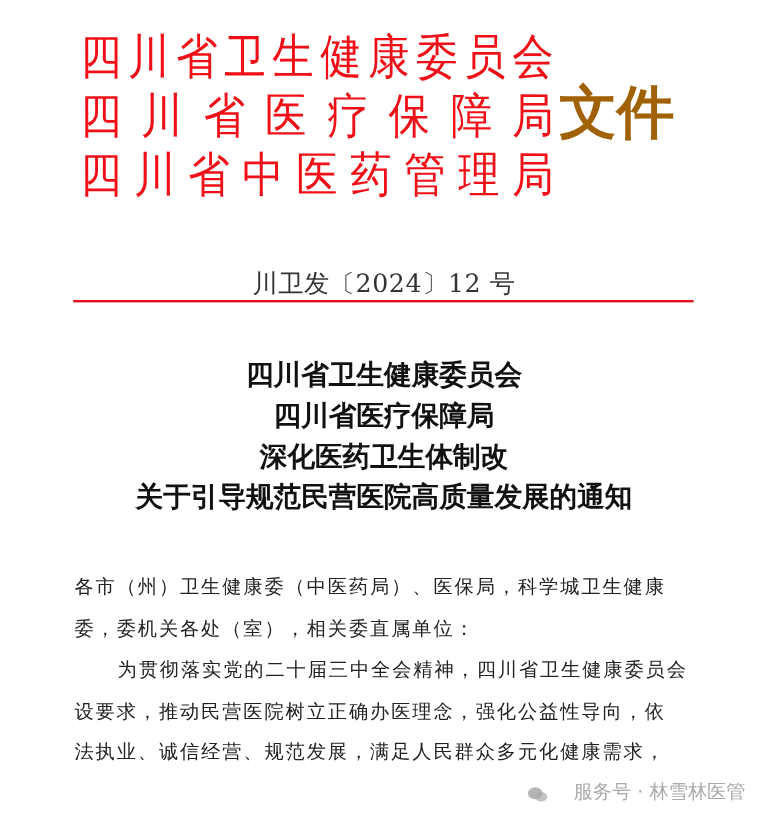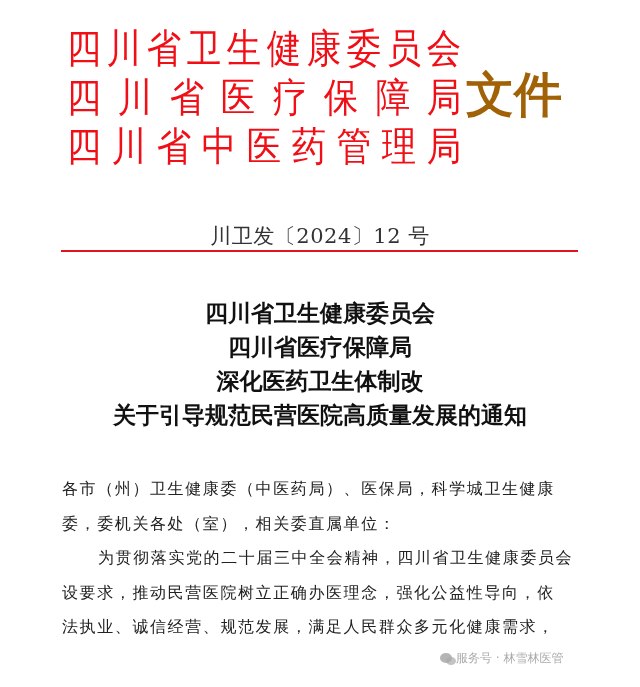--- a/index.html
+++ b/index.html
@@ -107,24 +107,24 @@
     }
     .body-line.indent {
       padding-left: 36px;
     }
     .watermark {
       position: absolute;
       left: 440px;
       top: 650px;
       display: flex;
       align-items: center;
-      gap: 0;
+      gap: 22px;
       color: rgba(140,140,140,0.75);
       font-family: "DejaVu Sans", sans-serif;
-      font-size: 12px;
+      font-size: 16px;
       white-space: nowrap;
     }
     .wm-icon {
       width: 16px;
       height: 14px;
       display: inline-block;
     }
   </style>
 </head>
 <body>

